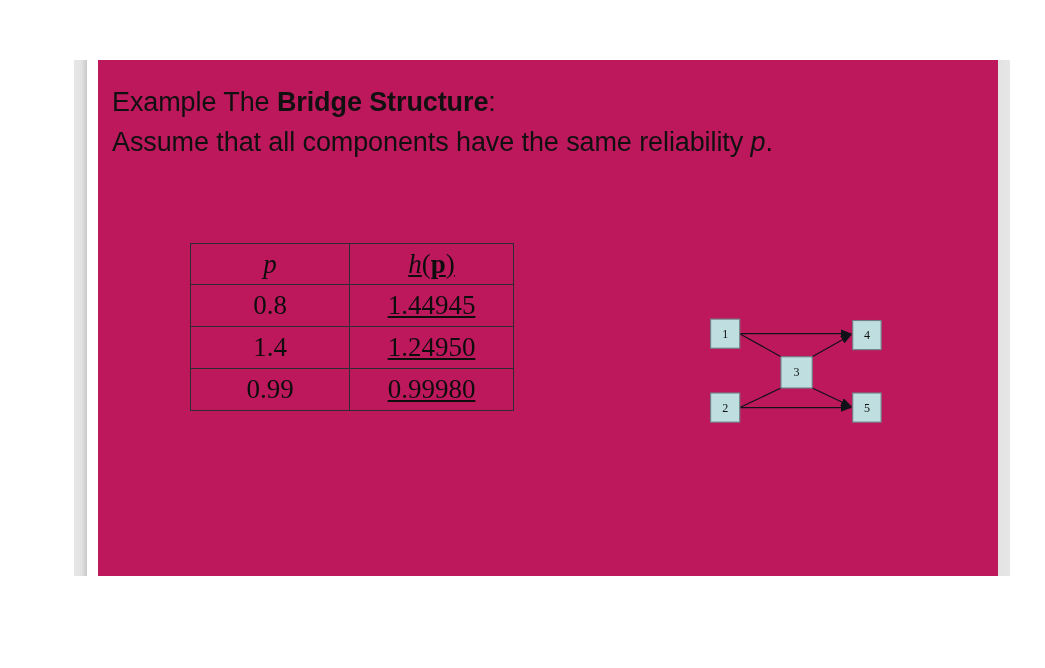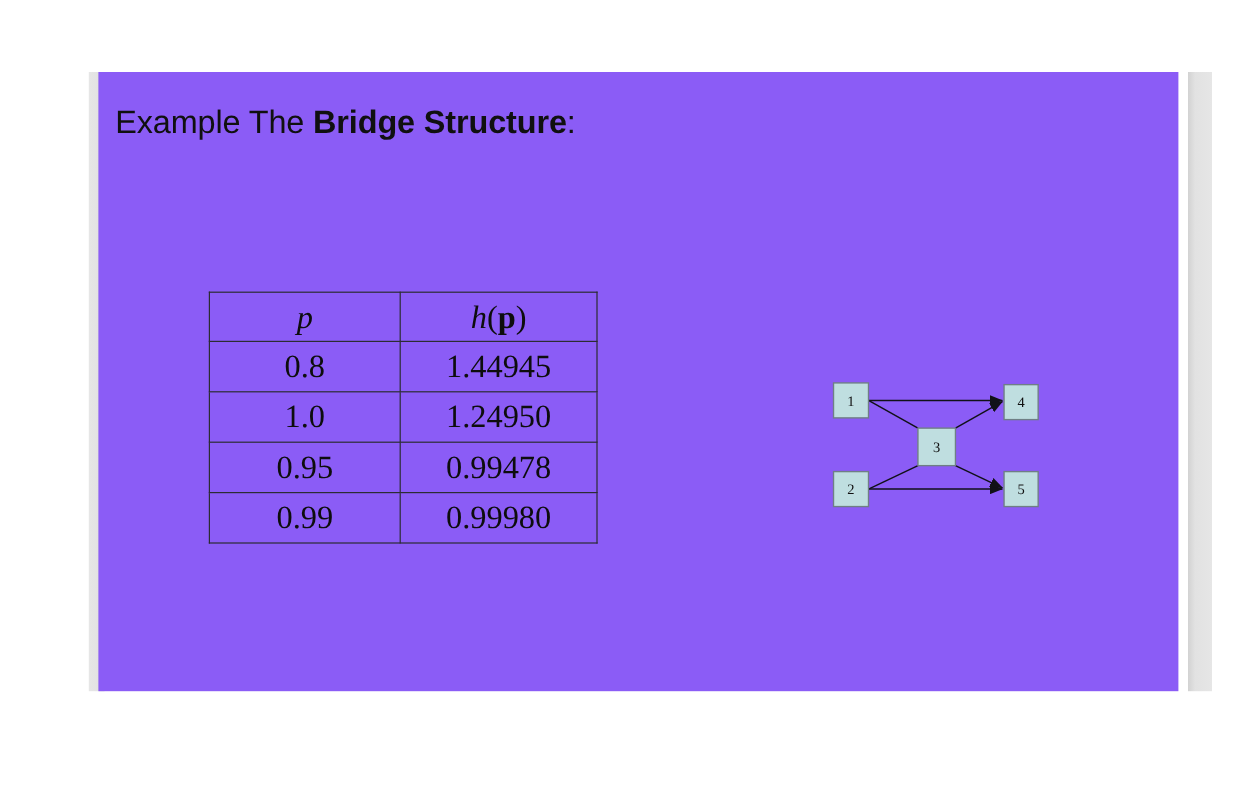--- a/index.html
+++ b/index.html
@@ -44,24 +44,24 @@
   .gutter-right {
     position: absolute;
     left: 916px; top: 0;
     width: 20px;
     height: 516px;
     background: linear-gradient(to right, #d2d2d2 0%, #e2e2e2 30%, #e6e6e6 100%);
   }
 
   .content-panel {
     position: absolute;
-    left: 8px; top: 0;
+    left: 24px; top: 0;
     width: 900px;
     height: 516px;
-    background: #8b5cf6;
+    background: #be185d;
   }
 
   
   .heading-block {
     position: absolute;
     left: 14px;
     top: 22px;
     width: 870px;
   }
   .heading-line {
@@ -93,21 +93,21 @@
   }
   .prob-table th {
     height: 40px;
     font-size: 27px;
   }
   .prob-table td {
     height: 41px;
     font-size: 27px;
   }
   .col-p  { width: 158px; }
-  .col-hp { width: 163px; }
+  .col-hp { width: 163px; text-decoration: underline; }
   .hdr-p  { font-style: italic; }
   .hdr-h  { font-style: italic; }
   .hdr-h .bp { font-style: normal; font-weight: bold; }
   .hdr-h .paren { font-style: normal; }
 
   
   .diagram {
     position: absolute;
     left: 538px;
     top: 205px;
@@ -140,41 +140,38 @@
 
   <div class="panel-shell">
 
     <div class="gutter-left"></div>
     <div class="gutter-right"></div>
 
     <div class="content-panel">
 
       <div class="heading-block">
         <div class="heading-line"><span>Example The </span><span class="bold">Bridge Structure</span><span>:</span></div>
+        <div class="heading-line"><span>Assume that all components have the same reliability </span><span class="ital">p</span><span>.</span></div>
       </div>
 
       <table class="prob-table">
         <thead>
           <tr>
             <th class="col-p hdr-p">p</th>
             <th class="col-hp hdr-h"><span>h</span><span class="paren">(</span><span class="bp">p</span><span class="paren">)</span></th>
           </tr>
         </thead>
         <tbody>
           <tr>
             <td class="col-p">0.8</td>
             <td class="col-hp">1.44945</td>
           </tr>
           <tr>
-            <td class="col-p">1.0</td>
+            <td class="col-p">1.4</td>
             <td class="col-hp">1.24950</td>
-          </tr>
-          <tr>
-            <td class="col-p">0.95</td>
-            <td class="col-hp">0.99478</td>
           </tr>
           <tr>
             <td class="col-p">0.99</td>
             <td class="col-hp">0.99980</td>
           </tr>
         </tbody>
       </table>
 
       <div class="diagram">
         <svg width="270" height="175" viewBox="0 0 380 240">

